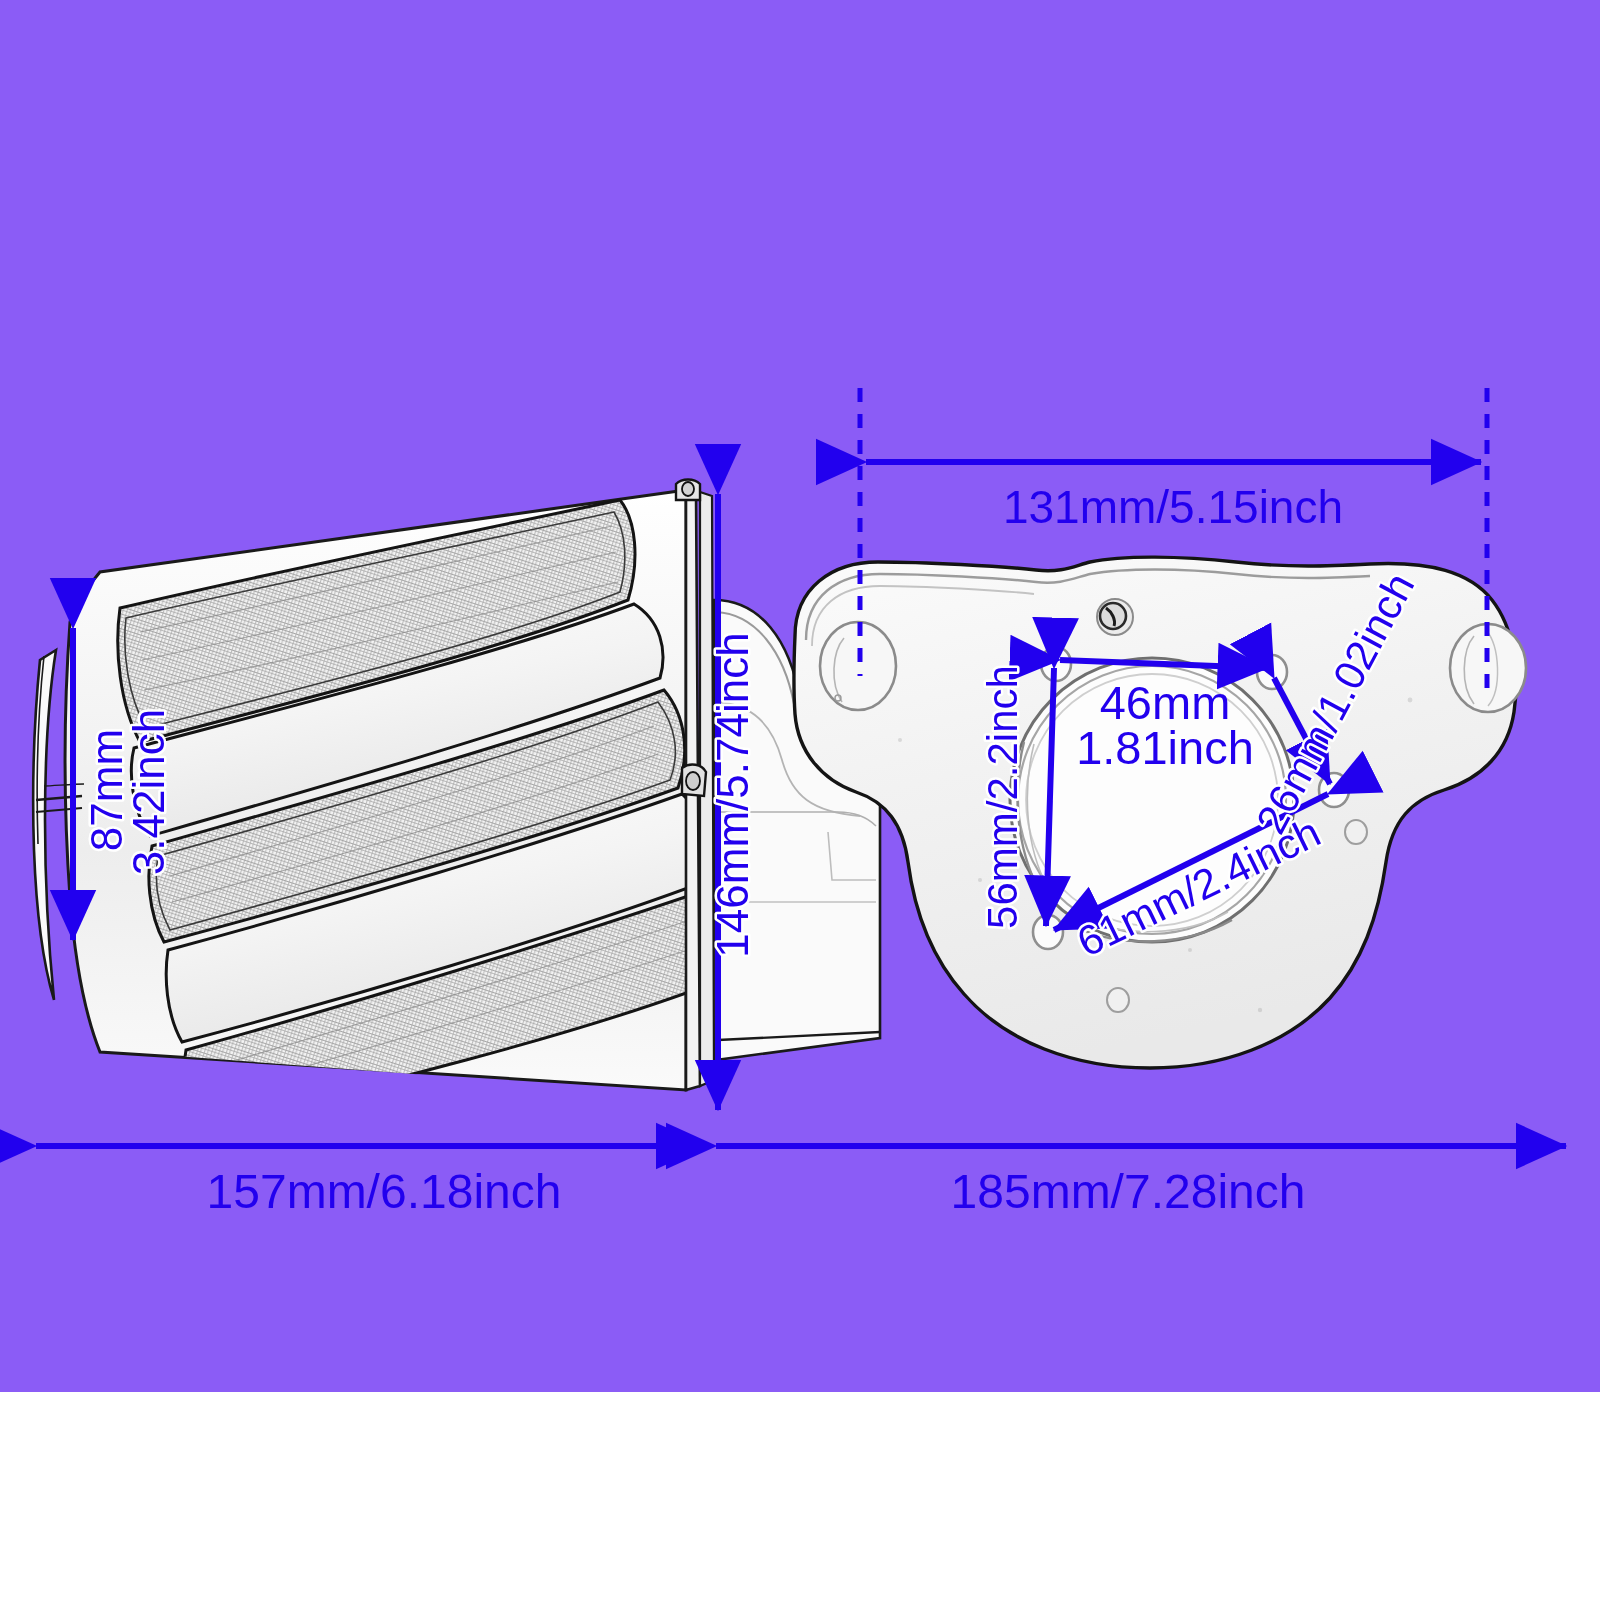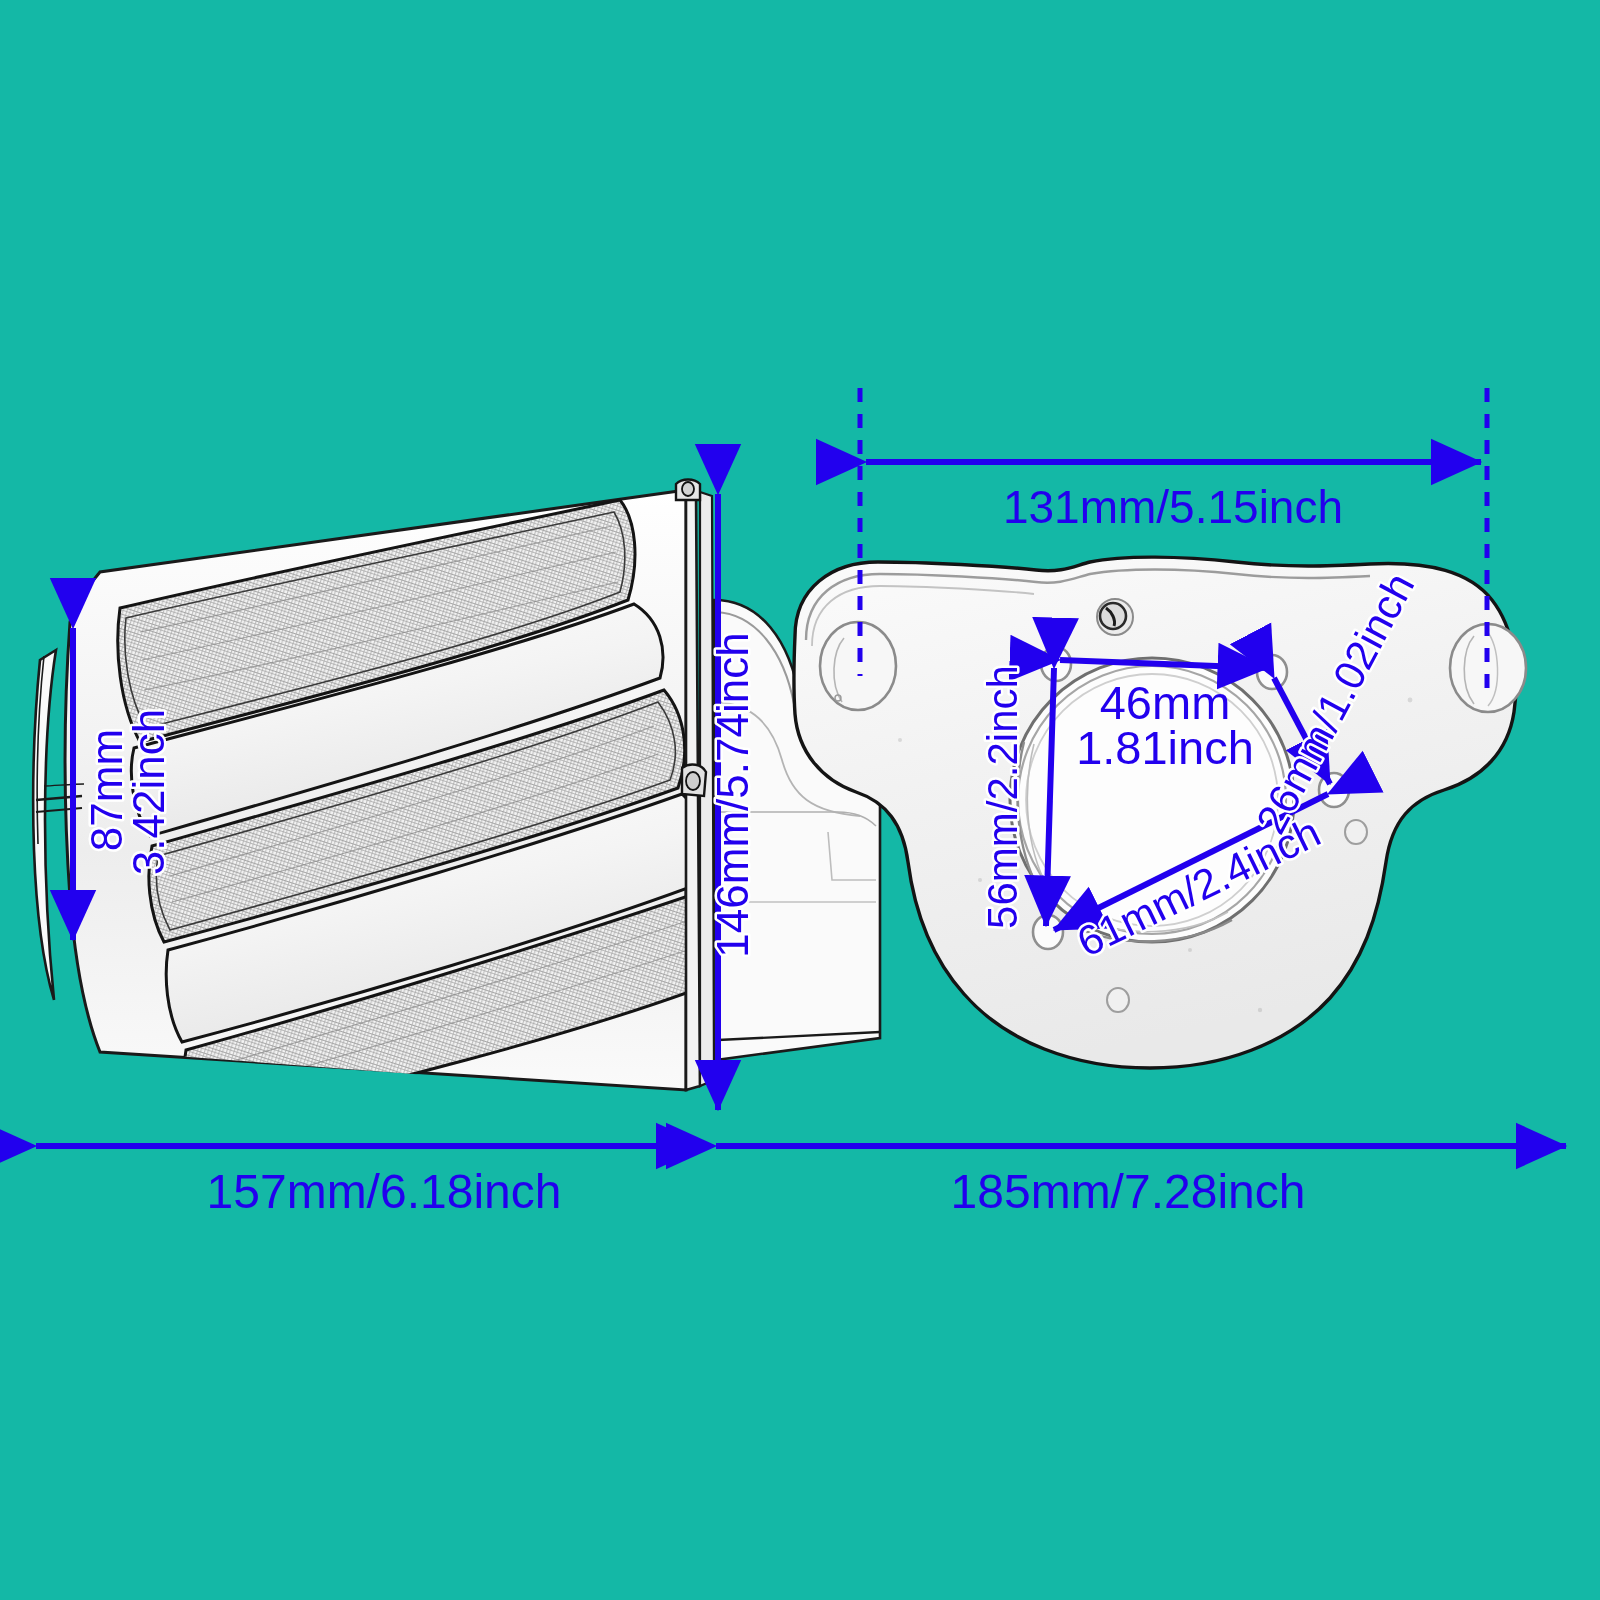--- a/index.html
+++ b/index.html
@@ -9,22 +9,22 @@
   }
   body {
     width: 1600px;
     height: 1600px;
     font-family: "Liberation Sans", sans-serif;
     overflow: hidden;
   }
   #stage {
     position: relative;
     width: 1600px;
-    height: 1600px;
-    background: #14b8a6;
+    height: 1392px;
+    background: #8b5cf6;
   }
   #diagram {
     position: absolute;
     left: 0;
     top: 0;
     width: 1600px;
     height: 1600px;
   }
   .dim-label {
     fill: #2200ee;

